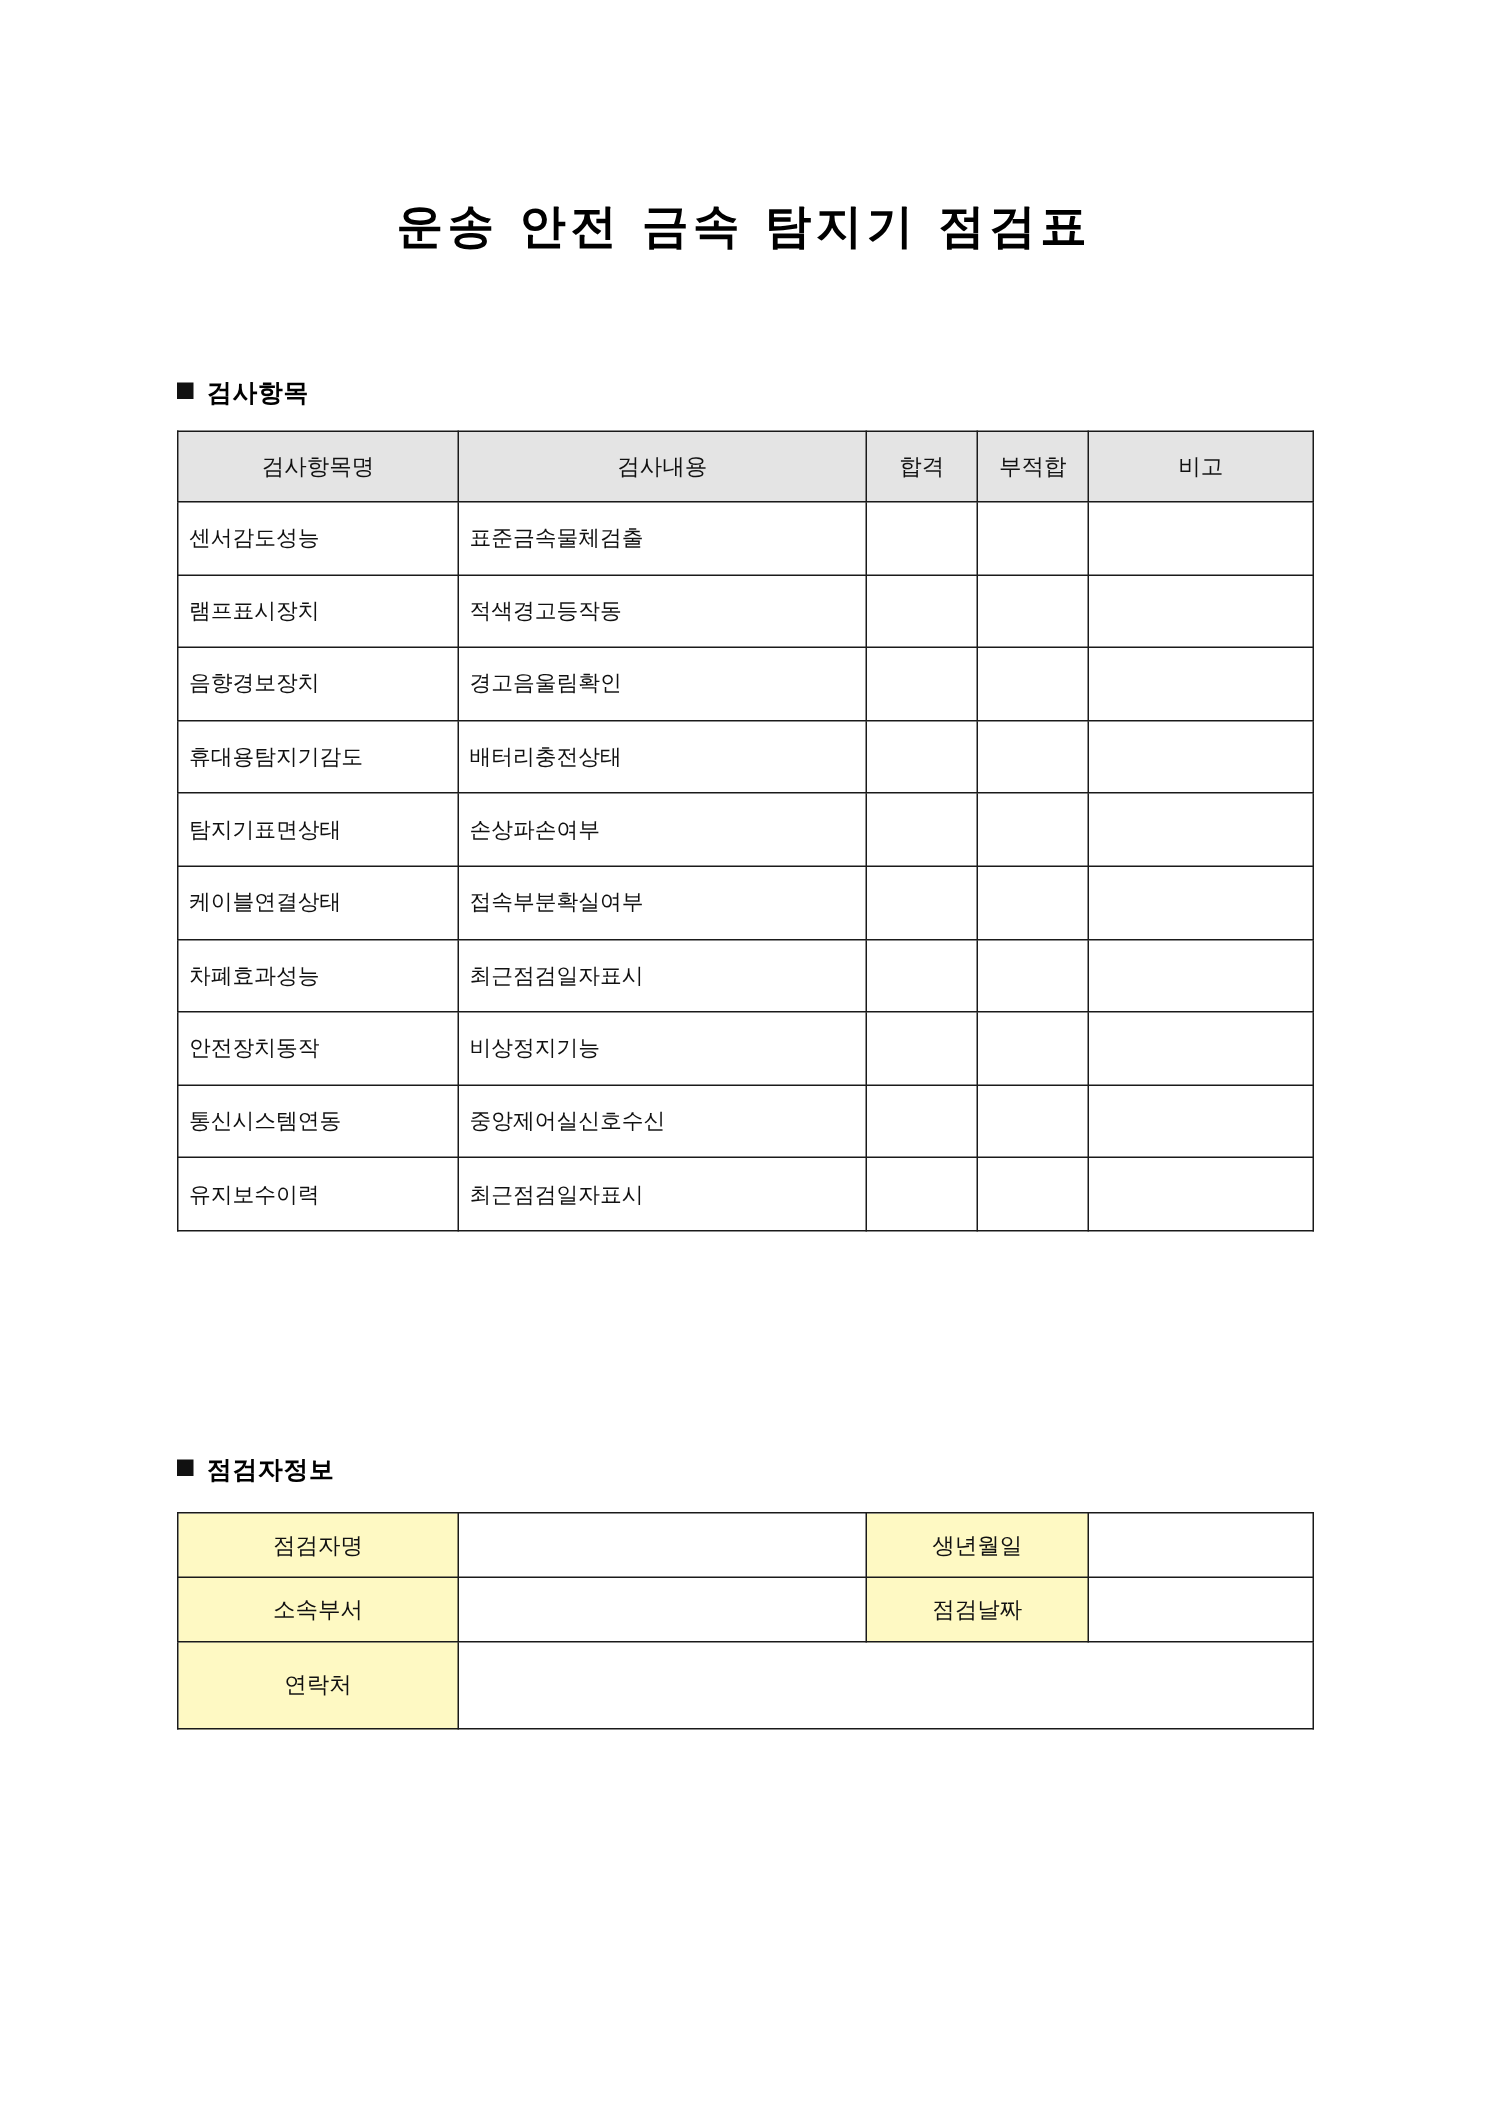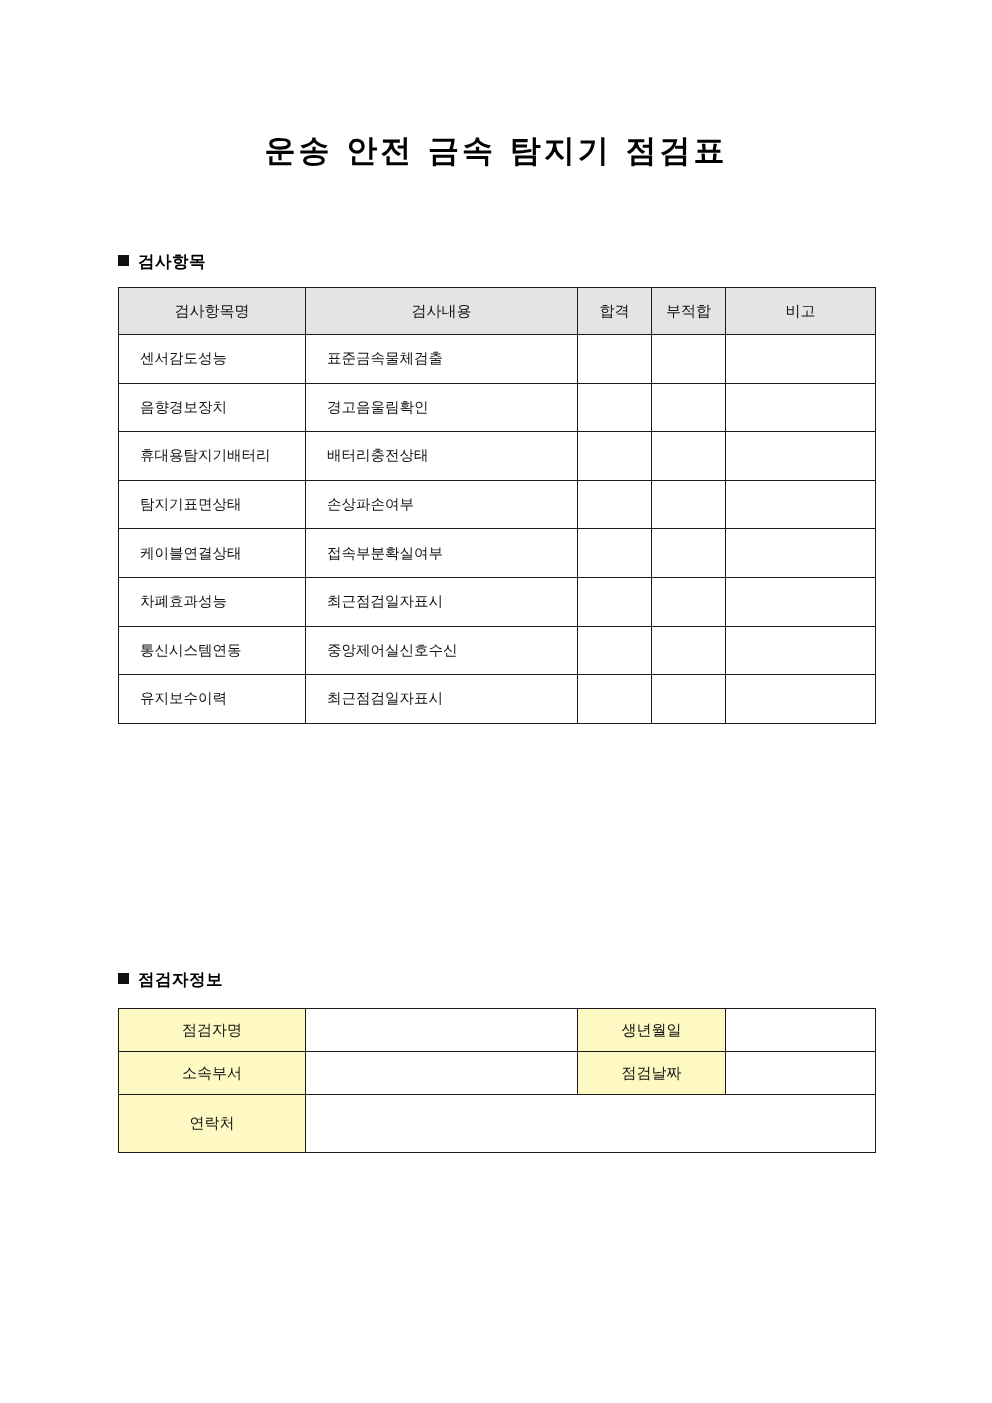--- a/index.html
+++ b/index.html
@@ -81,21 +81,21 @@
     height: 46px;
     background: #e4e4e4;
     text-align: center;
     font-size: 15px;
   }
   #inspection-table td {
     height: 47.6px;
   }
   #inspection-table td.c-name,
   #inspection-table td.c-content {
-    padding-left: 21px;
+    padding-left: 7px;
     text-align: left;
   }
   #inspection-table td.blank {
     background: #fff;
   }
 
   .col-name    { width: 187px; }
   .col-content { width: 272px; }
   .col-pass    { width: 74px; }
   .col-fail    { width: 74px; }
@@ -157,28 +157,35 @@
     </thead>
     <tbody id="inspection-body">
         <tr>
           <td class="c-name">센서감도성능</td>
           <td class="c-content">표준금속물체검출</td>
           <td class="blank"></td>
           <td class="blank"></td>
           <td class="blank"></td>
         </tr>
         <tr>
+          <td class="c-name">램프표시장치</td>
+          <td class="c-content">적색경고등작동</td>
+          <td class="blank"></td>
+          <td class="blank"></td>
+          <td class="blank"></td>
+        </tr>
+        <tr>
           <td class="c-name">음향경보장치</td>
           <td class="c-content">경고음울림확인</td>
           <td class="blank"></td>
           <td class="blank"></td>
           <td class="blank"></td>
         </tr>
         <tr>
-          <td class="c-name">휴대용탐지기배터리</td>
+          <td class="c-name">휴대용탐지기감도</td>
           <td class="c-content">배터리충전상태</td>
           <td class="blank"></td>
           <td class="blank"></td>
           <td class="blank"></td>
         </tr>
         <tr>
           <td class="c-name">탐지기표면상태</td>
           <td class="c-content">손상파손여부</td>
           <td class="blank"></td>
           <td class="blank"></td>
@@ -187,20 +194,27 @@
         <tr>
           <td class="c-name">케이블연결상태</td>
           <td class="c-content">접속부분확실여부</td>
           <td class="blank"></td>
           <td class="blank"></td>
           <td class="blank"></td>
         </tr>
         <tr>
           <td class="c-name">차폐효과성능</td>
           <td class="c-content">최근점검일자표시</td>
+          <td class="blank"></td>
+          <td class="blank"></td>
+          <td class="blank"></td>
+        </tr>
+        <tr>
+          <td class="c-name">안전장치동작</td>
+          <td class="c-content">비상정지기능</td>
           <td class="blank"></td>
           <td class="blank"></td>
           <td class="blank"></td>
         </tr>
         <tr>
           <td class="c-name">통신시스템연동</td>
           <td class="c-content">중앙제어실신호수신</td>
           <td class="blank"></td>
           <td class="blank"></td>
           <td class="blank"></td>

